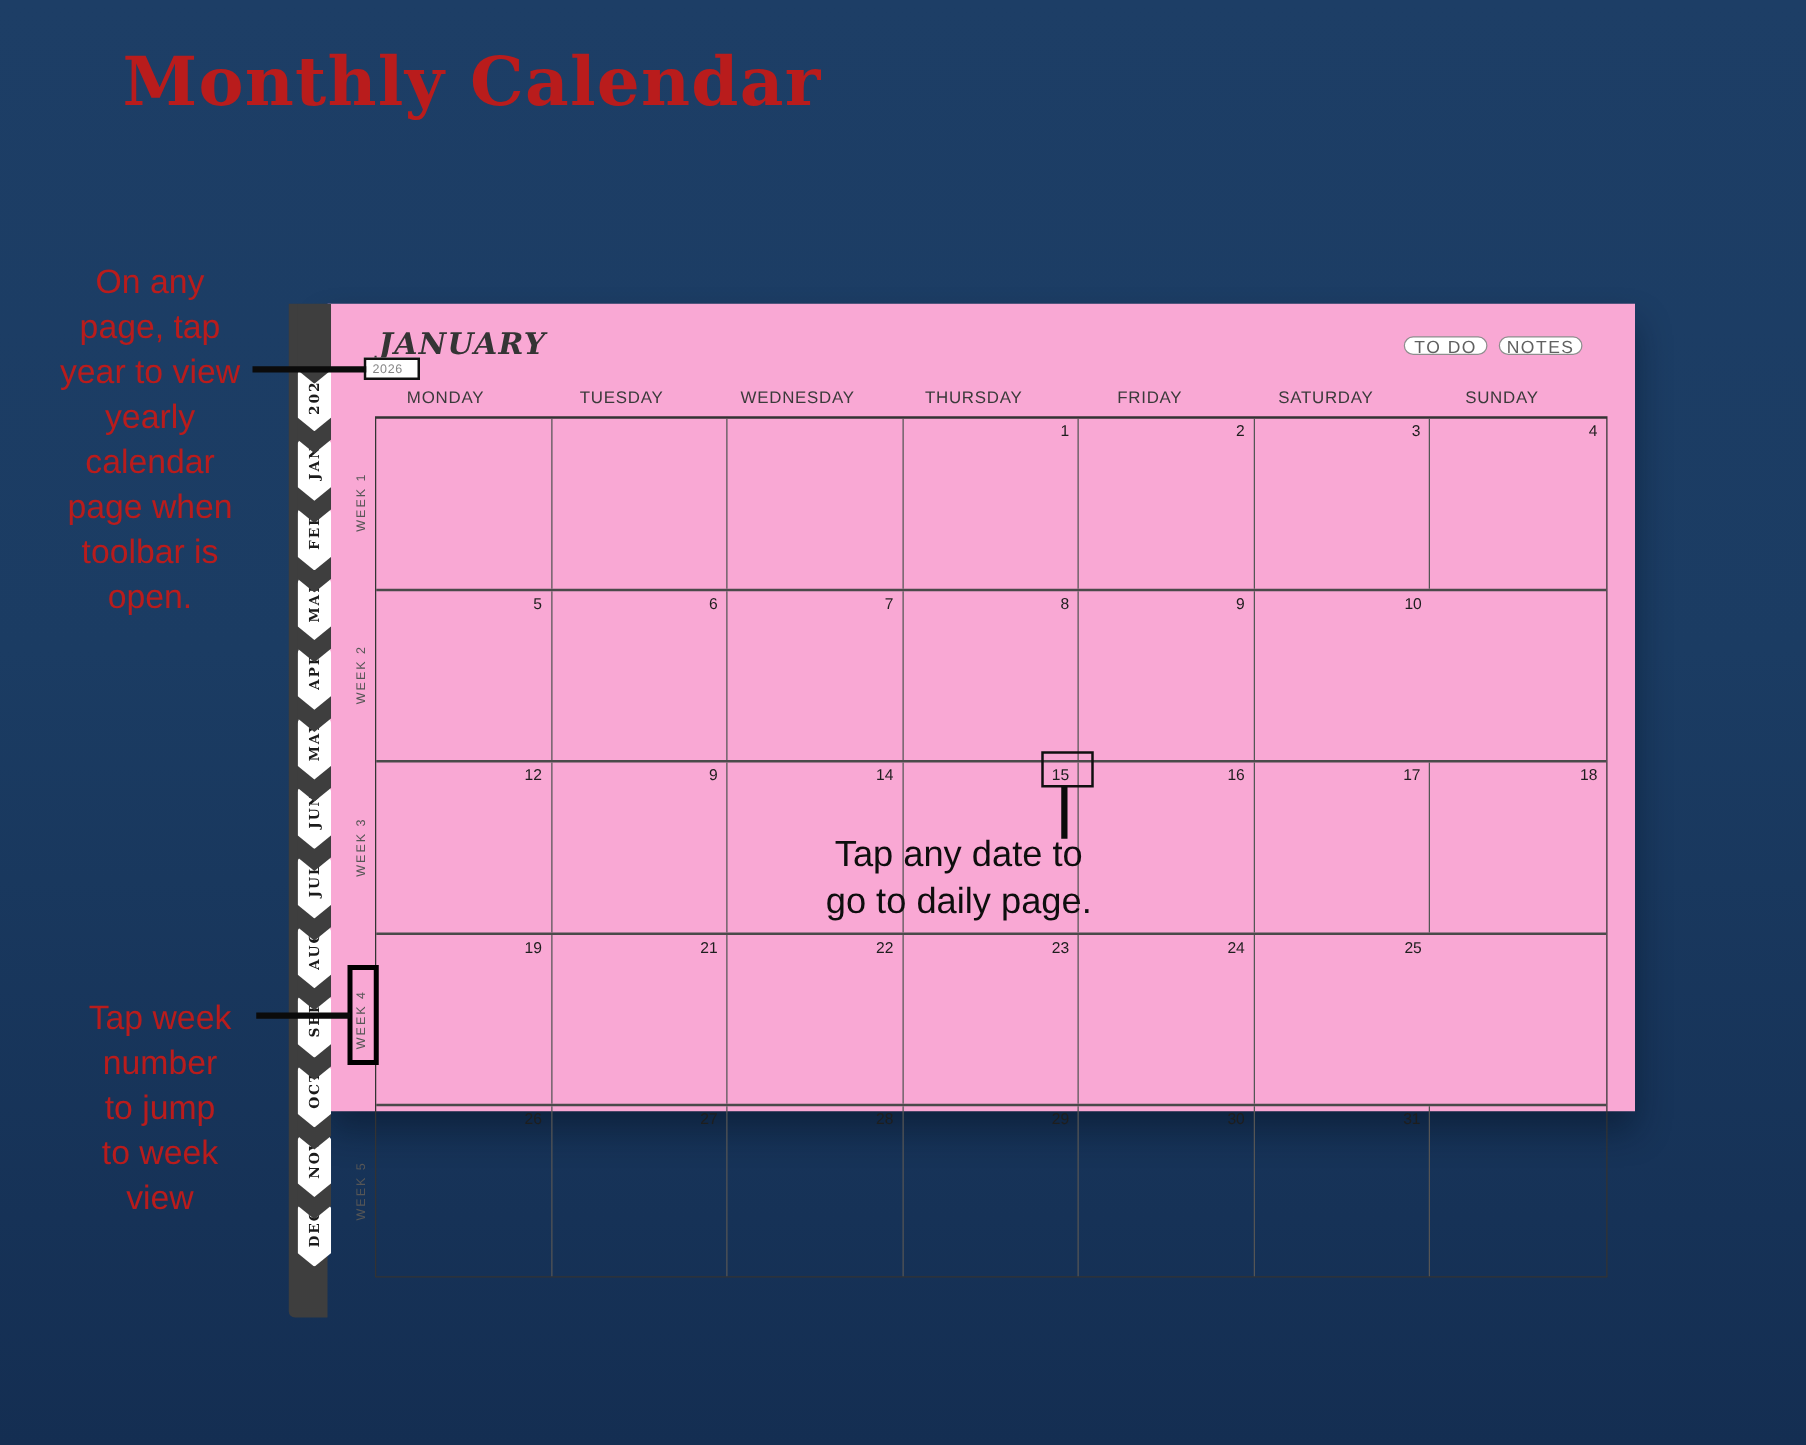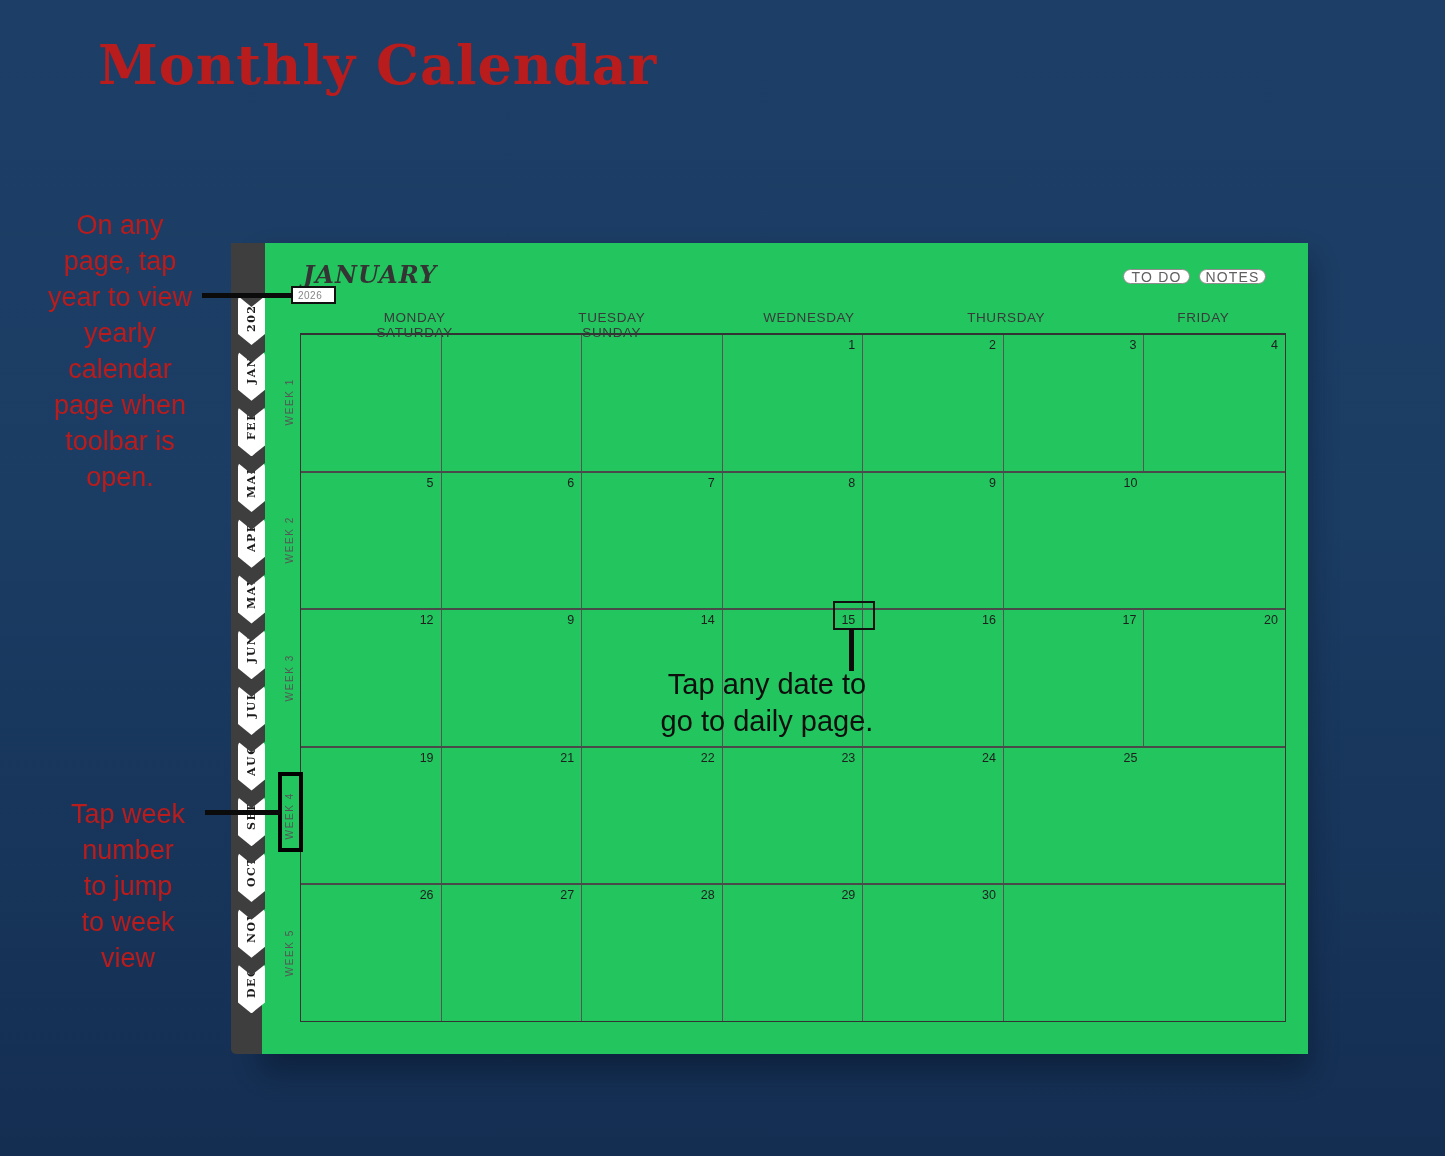--- a/index.html
+++ b/index.html
@@ -45,44 +45,44 @@
     font-size:11px; letter-spacing:1.5px; color:#1b1b1b;
     height:38px; display:flex; align-items:center; justify-content:center;
   }
   .tab-dark{
     position:absolute; left:0; width:27px; background:#3e3e3e;
     clip-path:polygon(0 0, 100% 0, 100% calc(100% - 11px), 50% 100%, 0 calc(100% - 11px));
   }
 
   
   .page{
-    position:absolute; left:262px; top:243px; width:1046px; height:811px;
-    background:#22c55e; z-index:1;
+    position:absolute; left:262px; top:243px; width:1046px; height:646px;
+    background:#f9a8d4; z-index:1;
     box-shadow:0 16px 26px rgba(5,15,30,0.45);
   }
   .month-title{
     position:absolute; left:41px; top:17px;
     font-family:"DejaVu Serif", serif; font-style:italic; font-weight:bold;
     font-size:24px; letter-spacing:1px; color:#343434;
   }
   .year-box{
     position:absolute; left:29px; top:43px; width:45px; height:18px;
     border:2px solid #111111; background:#ffffff;
     font-size:10px; color:#868686; letter-spacing:0.5px;
     display:flex; align-items:center; padding-left:5px;
   }
   .pill-row{ position:absolute; top:26px; right:42px; display:flex; gap:9px; }
   .pill{
     width:67px; height:15px; border:1.3px solid #8e8e8e; border-radius:8px;
     display:flex; align-items:center; justify-content:center;
     font-size:14px; letter-spacing:1.2px; color:#606060; background:#ffffff;
   }
   .day-header-row{
-    position:absolute; left:54px; top:67px; width:986px; height:20px;
-    display:grid; grid-template-columns:repeat(5,1fr);
+    position:absolute; left:24px; top:67px; width:986px; height:20px;
+    display:grid; grid-template-columns:repeat(7,1fr);
   }
   .day-header{
     text-align:center; font-size:13.5px; letter-spacing:0.6px; color:#3a3a3a;
   }
   .calendar-grid{
     position:absolute; left:38px; top:90px; width:986px; height:689px;
     display:flex; flex-direction:column;
     border:1.5px solid #333333; border-top-width:2.5px;
   }
   .week-row{ flex:1; display:grid; grid-template-columns:repeat(7,1fr); }
@@ -286,21 +286,21 @@
         <div class="day-cell">
           <span class="date-num">15</span>
         </div>
         <div class="day-cell">
           <span class="date-num">16</span>
         </div>
         <div class="day-cell">
           <span class="date-num">17</span>
         </div>
         <div class="day-cell">
-          <span class="date-num">20</span>
+          <span class="date-num">18</span>
         </div>
       </div>
       <div class="week-row">
         <div class="day-cell">
           <span class="date-num">19</span>
         </div>
         <div class="day-cell">
           <span class="date-num">21</span>
         </div>
         <div class="day-cell">
@@ -324,20 +324,23 @@
           <span class="date-num">27</span>
         </div>
         <div class="day-cell">
           <span class="date-num">28</span>
         </div>
         <div class="day-cell">
           <span class="date-num">29</span>
         </div>
         <div class="day-cell">
           <span class="date-num">30</span>
+        </div>
+        <div class="day-cell">
+          <span class="date-num">31</span>
         </div>
         <div class="day-cell"></div>
       </div>
     </div>
 
   <div class="week4-box"></div>
   <div class="date15-box"></div>
   <div class="date15-line"></div>
   <div class="date-note">Tap any date to
 go to daily page.</div>

